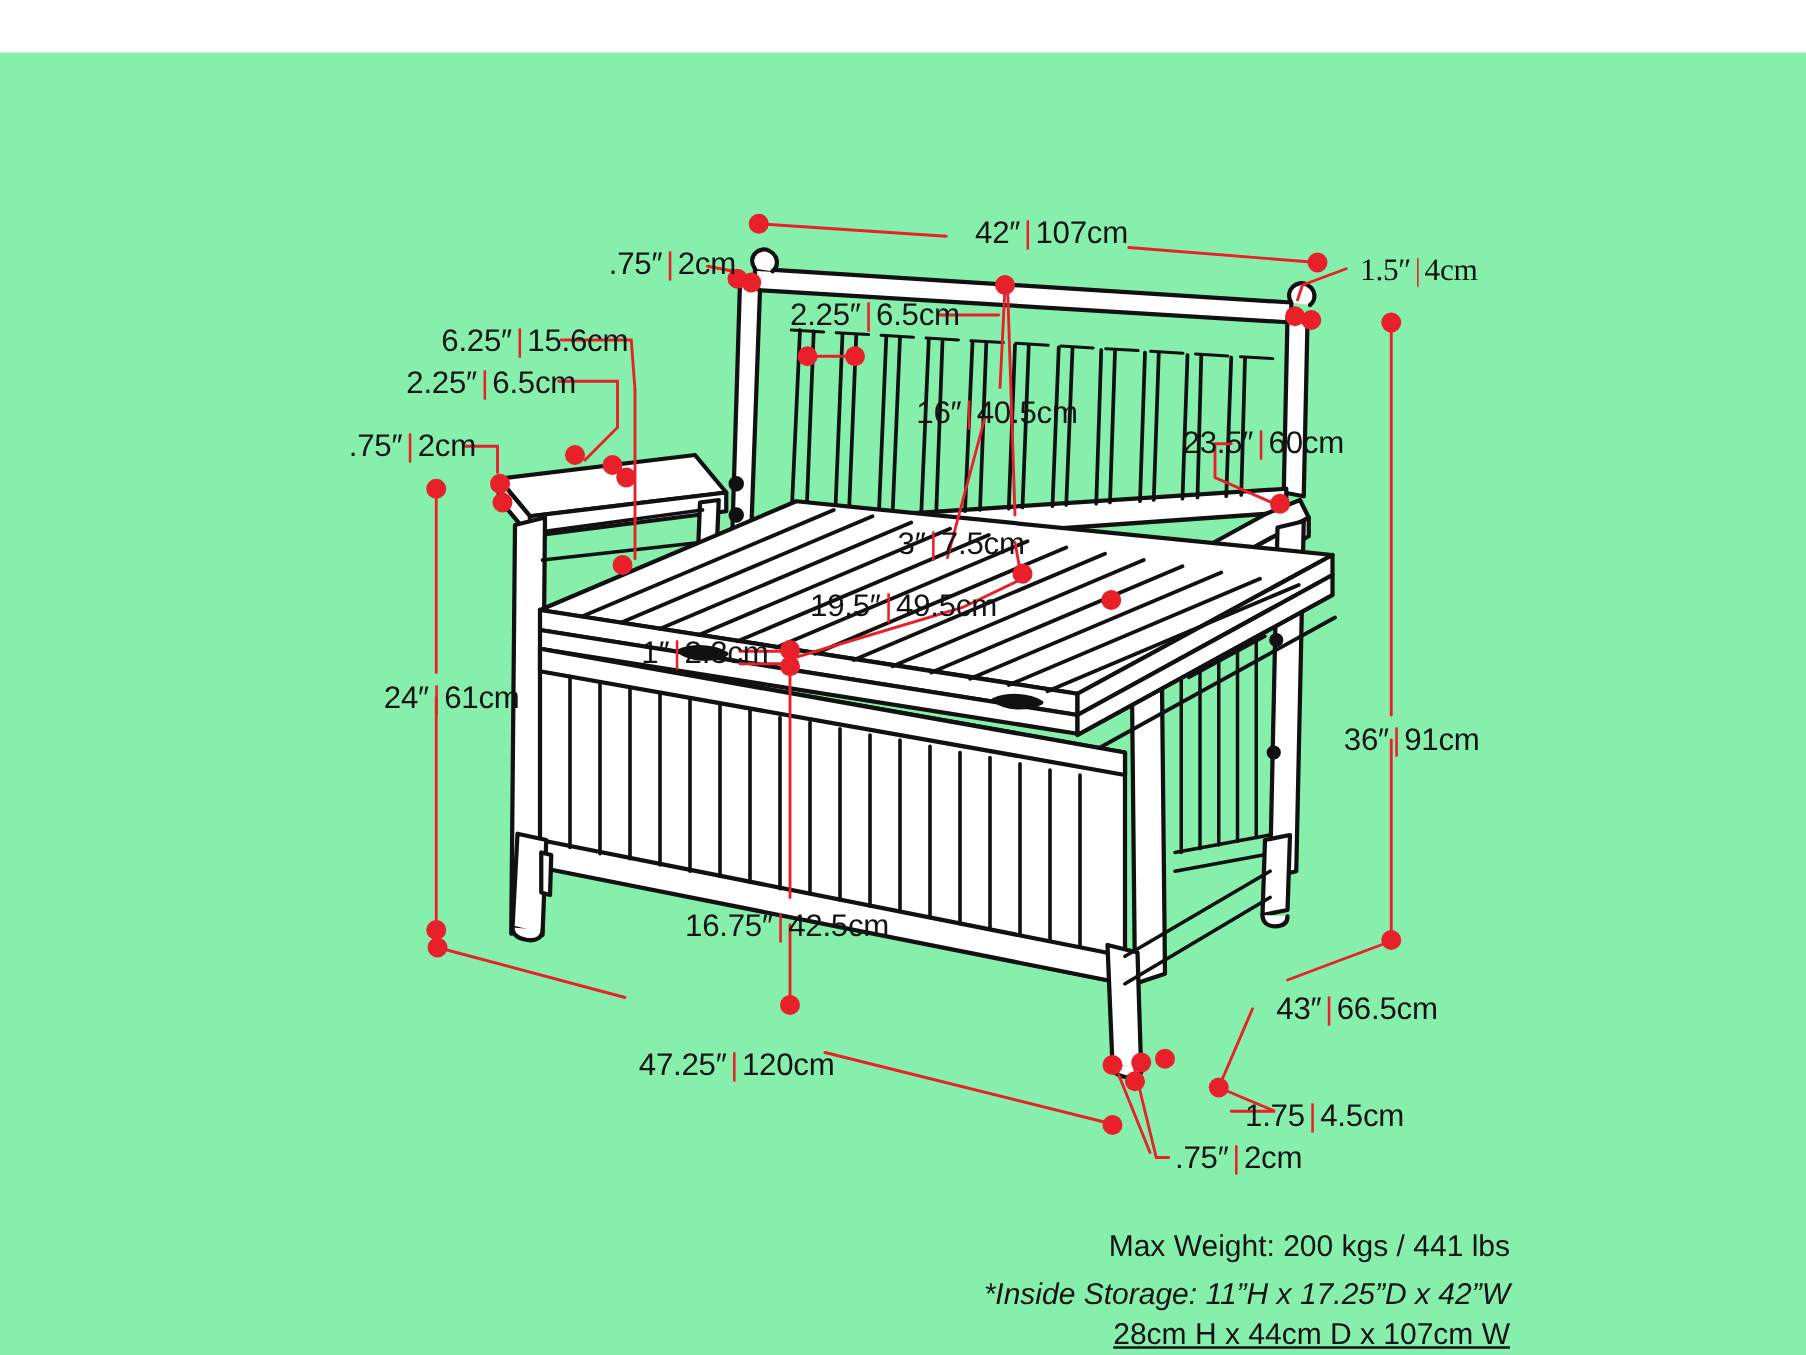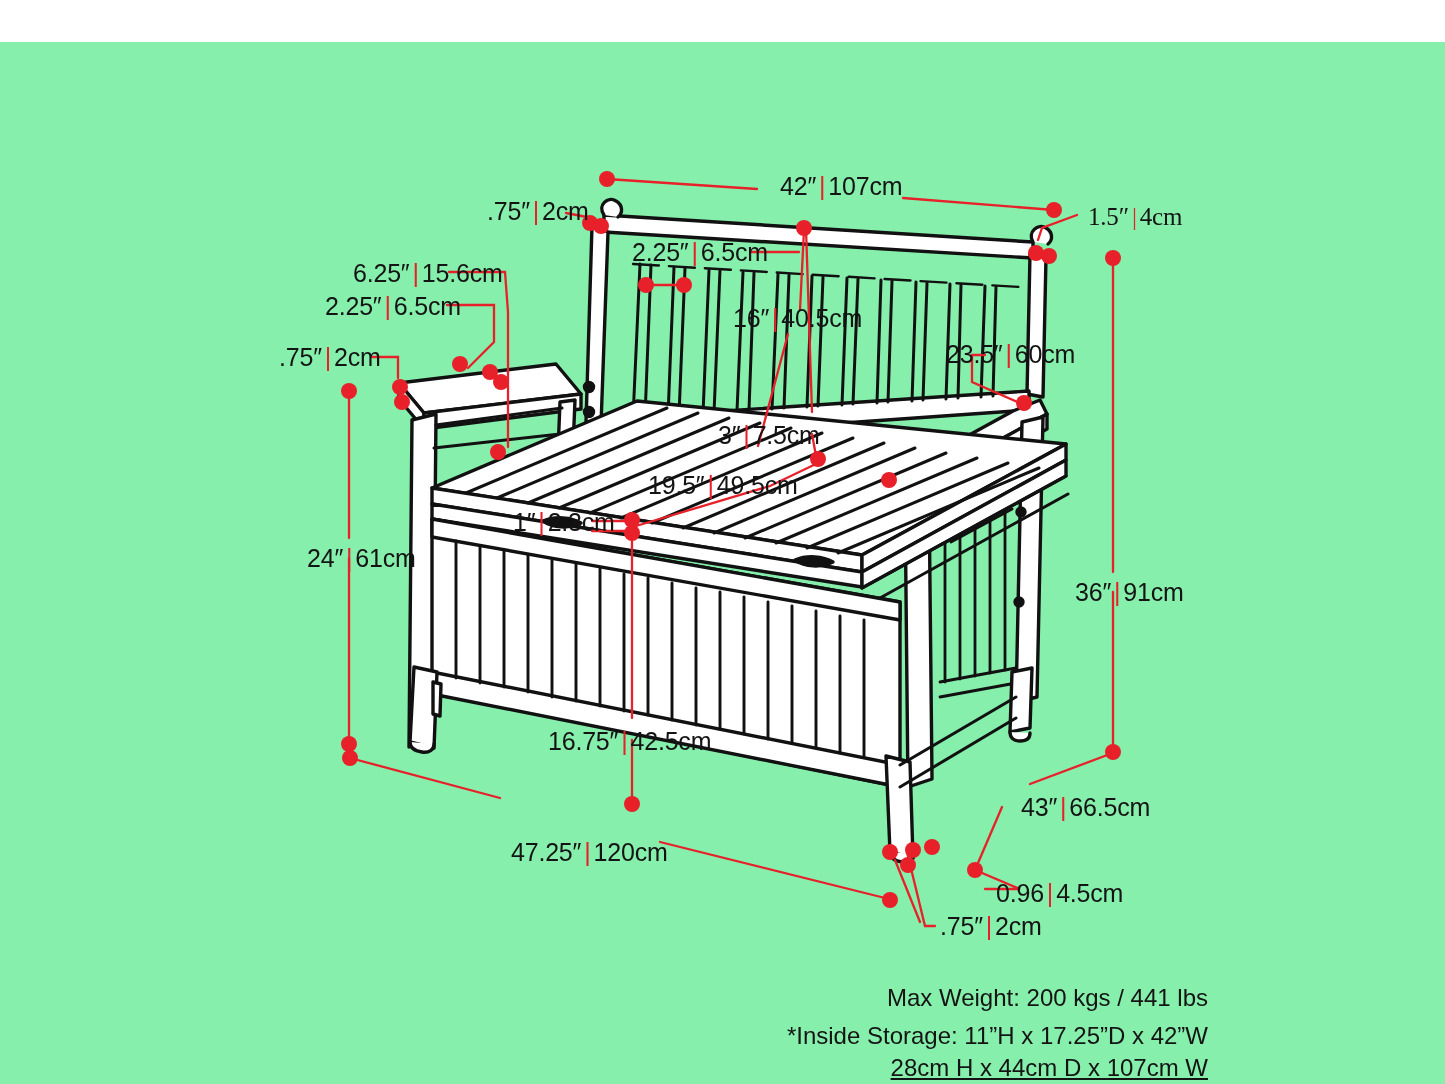--- a/index.html
+++ b/index.html
@@ -306,21 +306,21 @@
   </div>
 
   <div class="dimlabel" style="left:325px;top:252px;">
     <span>2.25″</span><span class="sep">|</span><span>6.5cm</span>
   </div>
 
   <div class="dimlabel" style="left:279px;top:303px;">
     <span>.75″</span><span class="sep">|</span><span>2cm</span>
   </div>
 
-  <div class="dimlabel" style="left:733px;top:264px;">
+  <div class="dimlabel" style="left:733px;top:276px;">
     <span>16″</span><span class="sep">|</span><span>40.5cm</span>
   </div>
 
   <div class="dimlabel" style="left:946px;top:300px;">
     <span>23.5″</span><span class="sep">|</span><span>60cm</span>
   </div>
 
   <div class="dimlabel" style="left:718px;top:381px;">
     <span>3″</span><span class="sep">|</span><span>7.5cm</span>
   </div>
@@ -347,27 +347,27 @@
 
   <div class="dimlabel" style="left:1021px;top:753px;">
     <span>43″</span><span class="sep">|</span><span>66.5cm</span>
   </div>
 
   <div class="dimlabel" style="left:511px;top:798px;">
     <span>47.25″</span><span class="sep">|</span><span>120cm</span>
   </div>
 
   <div class="dimlabel" style="left:996px;top:839px;">
-    <span>0.96</span><span class="sep">|</span><span>4.5cm</span>
+    <span>1.75</span><span class="sep">|</span><span>4.5cm</span>
   </div>
 
   <div class="dimlabel" style="left:940px;top:872px;">
     <span>.75″</span><span class="sep">|</span><span>2cm</span>
   </div>
 
 
   <div class="footer-line fl-right" style="left:700px;top:940px;width:508px;">Max Weight: 200 kgs / 441 lbs</div>
 
-  <div class="footer-line fl-right" style="left:700px;top:978px;width:508px;">*Inside Storage: 11”H x 17.25”D x 42”W</div>
+  <div class="footer-line fl-right" style="left:700px;top:978px;width:508px;font-style:italic;">*Inside Storage: 11”H x 17.25”D x 42”W</div>
 
   <div class="footer-line fl-right" style="left:700px;top:1010px;width:508px;text-decoration:underline;">28cm H x 44cm D x 107cm W</div>
 
 </div>
 
 </body></html>

